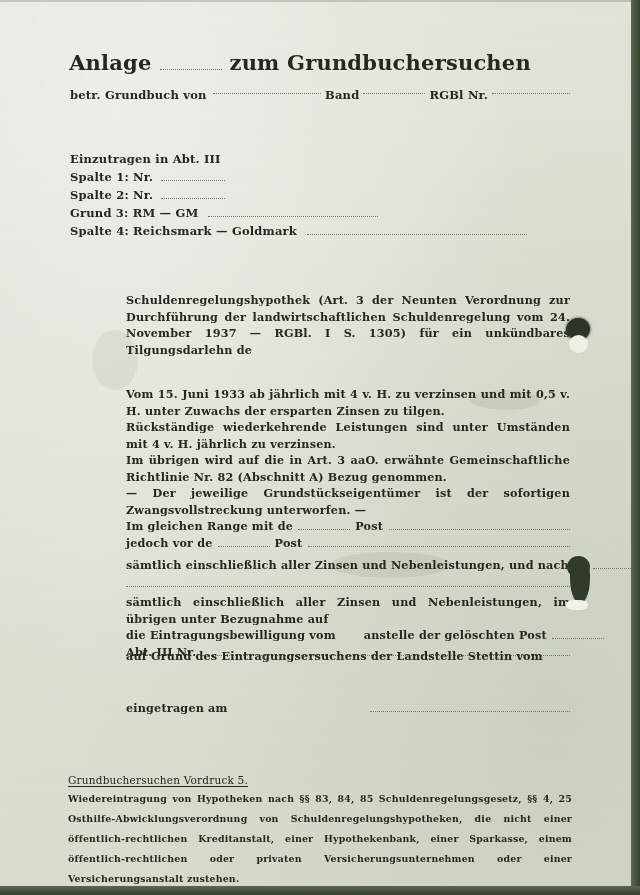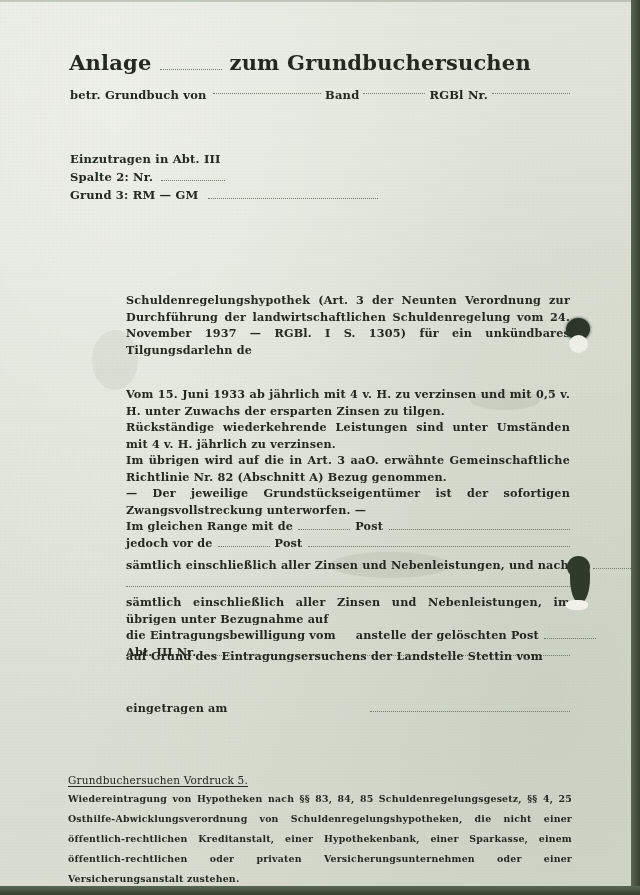--- a/index.html
+++ b/index.html
@@ -128,26 +128,34 @@
     <span class="dotS"></span>
     <span class="fr">RGBl Nr.</span>
     <span class="dotE"></span>
   </div>
 
   <div id="spalten">
     <div class="sp-line">
       <span class="lbl fr">Einzutragen in Abt. III</span>
     </div>
     <div class="sp-line">
+      <span class="lbl fr">Spalte 1: Nr.</span>
+      <span class="sp-d1"></span>
+    </div>
+    <div class="sp-line">
       <span class="lbl fr">Spalte 2: Nr.</span>
       <span class="sp-d1"></span>
     </div>
     <div class="sp-line">
       <span class="lbl fr">Grund 3: RM — GM</span>
       <span class="sp-d2"></span>
+    </div>
+    <div class="sp-line">
+      <span class="lbl fr">Spalte 4: Reichsmark — Goldmark</span>
+      <span class="sp-d3"></span>
     </div>
   </div>
 
   <div class="body-blk" id="blk-hypothek">
     <span class="fr">Schuldenregelungshypothek (Art. 3 der Neunten Verordnung zur Durchführung der landwirtschaftlichen Schuldenregelung vom 24. November 1937 — RGBl. I S. 1305) für ein unkündbares Tilgungsdarlehn de</span>
   </div>
 
   <div class="body-blk" id="blk-zins">
     <span class="justline fr">Vom 15. Juni 1933 ab jährlich mit 4 v. H. zu verzinsen und mit 0,5 v. H. unter Zuwachs der ersparten Zinsen zu tilgen.</span>
     <span class="justline fr">Rückständige wiederkehrende Leistungen sind unter Umständen mit 4 v. H. jährlich zu verzinsen.</span>
@@ -175,21 +183,21 @@
       <span class="g"></span>
     </div>
   </div>
   <div id="rule-1"></div>
 
   <div class="body-blk" id="blk-saemtlich2">
     <span class="justline fr">sämtlich einschließlich aller Zinsen und Nebenleistungen, im übrigen unter Bezugnahme auf</span>
     <div class="inline-row">
       <span class="fr">die Eintragungsbewilligung vom</span>
       <span class="g"></span>
-      <span class="fr" style="margin-left:14px">anstelle der gelöschten Post</span>
+      <span class="fr" style="margin-left:22px">anstelle der gelöschten Post</span>
       <span class="gs"></span>
     </div>
     <div class="inline-row">
       <span class="fr">Abt. III Nr.</span>
       <span class="g"></span>
     </div>
   </div>
 
   <div class="body-blk" id="blk-grund">
     <span class="justline fr">auf Grund des Eintragungsersuchens der Landstelle Stettin vom</span>

